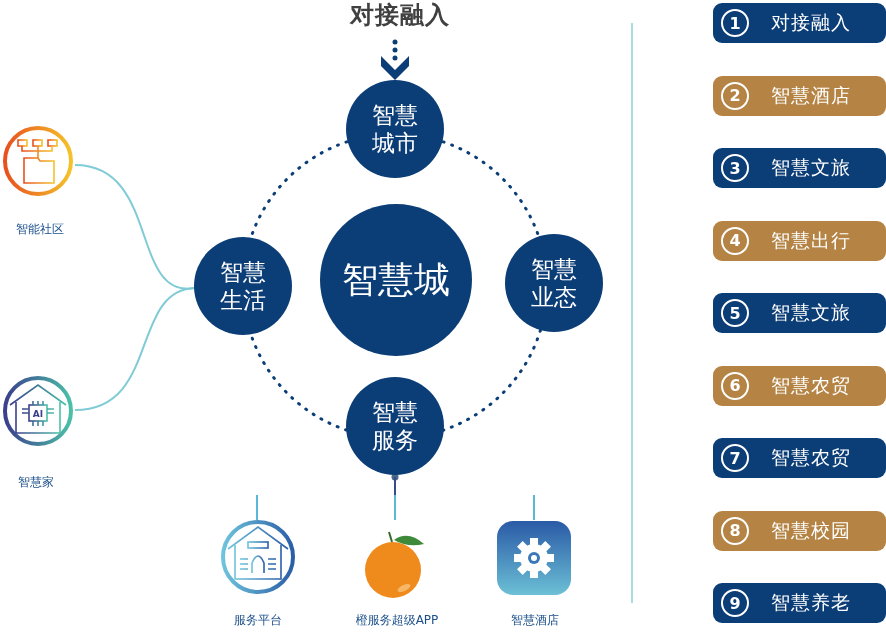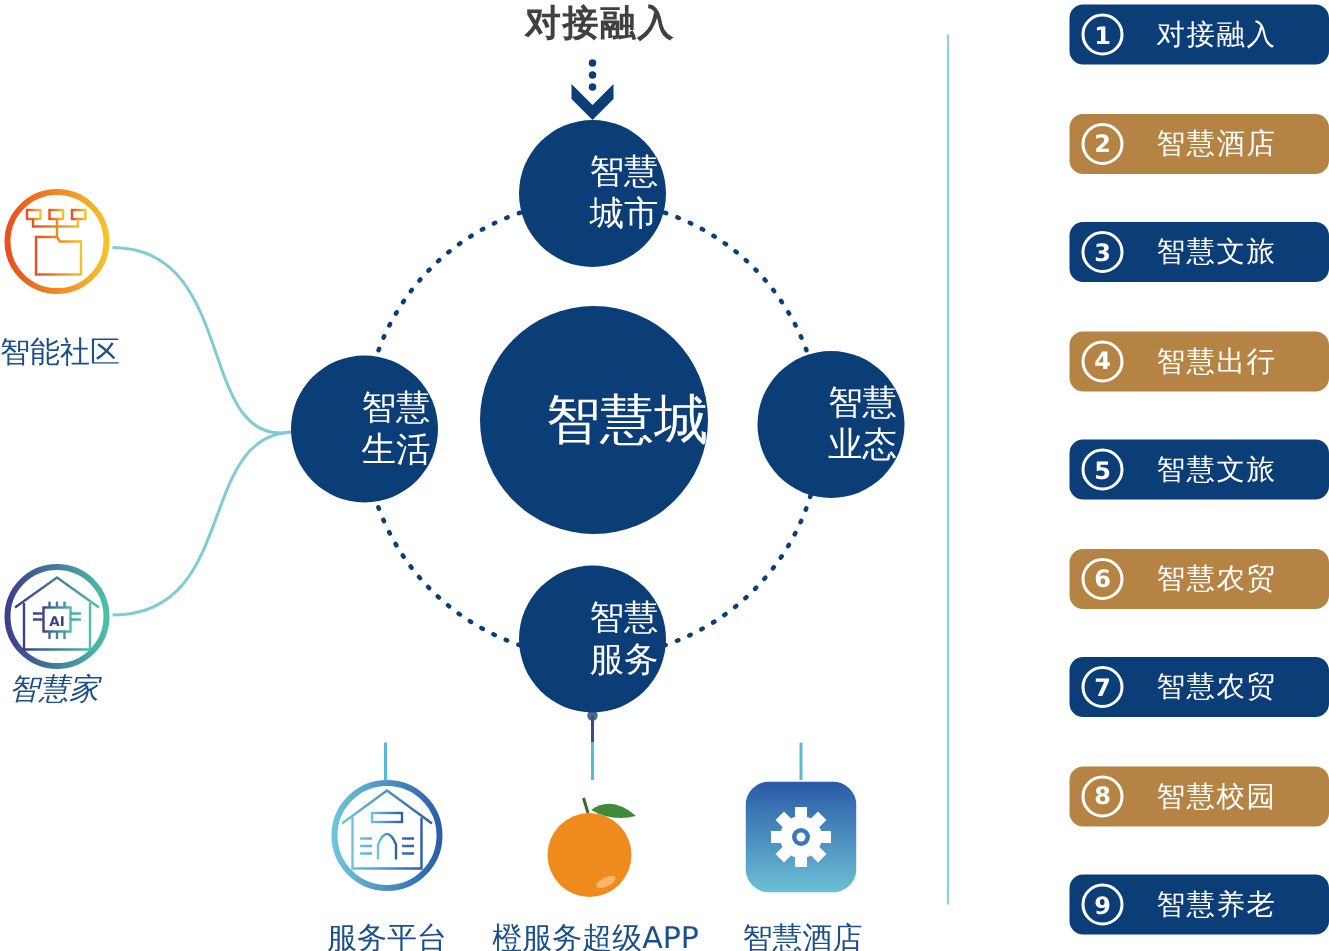--- a/index.html
+++ b/index.html
@@ -3,33 +3,33 @@
 <meta charset="utf-8">
 <style>
   html, body { margin:0; padding:0; background:#ffffff; }
   body { width:886px; height:634px; position:relative; overflow:hidden;
          font-family:"DejaVu Sans", "Liberation Sans", sans-serif; }
   .abs { position:absolute; }
   #lines { position:absolute; left:0; top:0; width:886px; height:634px; }
   .title { left:300px; top:0; width:200px; text-align:center; font-size:24px; font-weight:bold;
            color:#404040; letter-spacing:1px; line-height:30px; }
   .node { position:absolute; border-radius:50%; background:#0b3d77; color:#fff;
-          display:flex; align-items:center; justify-content:flex-end; text-align:center; }
+          display:flex; align-items:center; justify-content:center; text-align:center; }
   .node-sm { width:98px; height:98px; font-size:23px; line-height:28px; }
   .node-sm span { display:block; width:56px; }
   .node-center { width:152px; height:152px; font-size:36px; }
   .pill { position:absolute; left:713px; width:173px; height:40px; border-radius:9px;
           display:flex; align-items:center; color:#fff; box-sizing:border-box; }
   .pill.navy { background:#0b3d77; }
   .pill.brown { background:#b58445; }
   .pill .num { width:24px; height:24px; border:2.5px solid #fff; border-radius:50%;
                margin-left:8px; display:flex; align-items:center; justify-content:center;
                font-size:16px; font-weight:bold; box-sizing:content-box; }
   .pill .lbl { margin-left:22px; font-size:19px; letter-spacing:1px; }
-  .cap { position:absolute; font-size:20px; color:#1b4f8a; text-align:center; white-space:nowrap; }
+  .cap { position:absolute; font-size:12px; color:#1b4f8a; text-align:center; white-space:nowrap; }
   .icon { position:absolute; }
 </style>
 </head>
 <body>
 
 <svg id="lines" viewBox="0 0 886 634">
   <defs>
     <linearGradient id="hbar" x1="0" x2="1" y1="0" y2="0">
       <stop offset="0" stop-color="#3a4a8a"></stop>
       <stop offset="1" stop-color="#4fc0c0"></stop>
@@ -129,21 +129,21 @@
   <circle cx="36" cy="36" r="33" fill="none" stroke="url(#tg)" stroke-width="4"></circle>
   <g fill="none" stroke="url(#tg)" stroke-width="1.6">
     <path d="M8 30 L36 10 L64 30"></path>
       <path d="M14 27 V58 H58 V27"></path>
     <rect x="27" y="30" width="18" height="16"></rect>
     <path d="M31 26 V30 M36 26 V30 M41 26 V30 M31 46 V51 M36 46 V51 M41 46 V51 M20 34 H27 M20 38 H27 M45 34 H52 M45 38 H52"></path>
   </g>
   <text x="36" y="42" text-anchor="middle" font-size="9" font-weight="bold" fill="#3b3f8c" font-family="DejaVu Sans, sans-serif">AI</text>
 </svg>
 <div class="cap" style="left:0px;top:221px;width:80px;">智能社区</div>
-<div class="cap" style="left:0px;top:446px;width:72px;font-style:italic;">智慧家</div>
+<div class="cap" style="left:0px;top:474px;width:72px;">智慧家</div>
 
 <svg class="icon" style="left:220px;top:519px;" width="76" height="76" viewBox="0 0 76 76">
   <defs>
       <linearGradient id="bg1" x1="0" x2="1">
         <stop offset="0" stop-color="#6fc3dc"></stop>
         <stop offset="1" stop-color="#2a5fa8"></stop>
       </linearGradient>
     </defs>
   <circle cx="38" cy="38" r="35" fill="none" stroke="url(#bg1)" stroke-width="4"></circle>
   <g fill="none" stroke="url(#bg1)" stroke-width="1.6">

